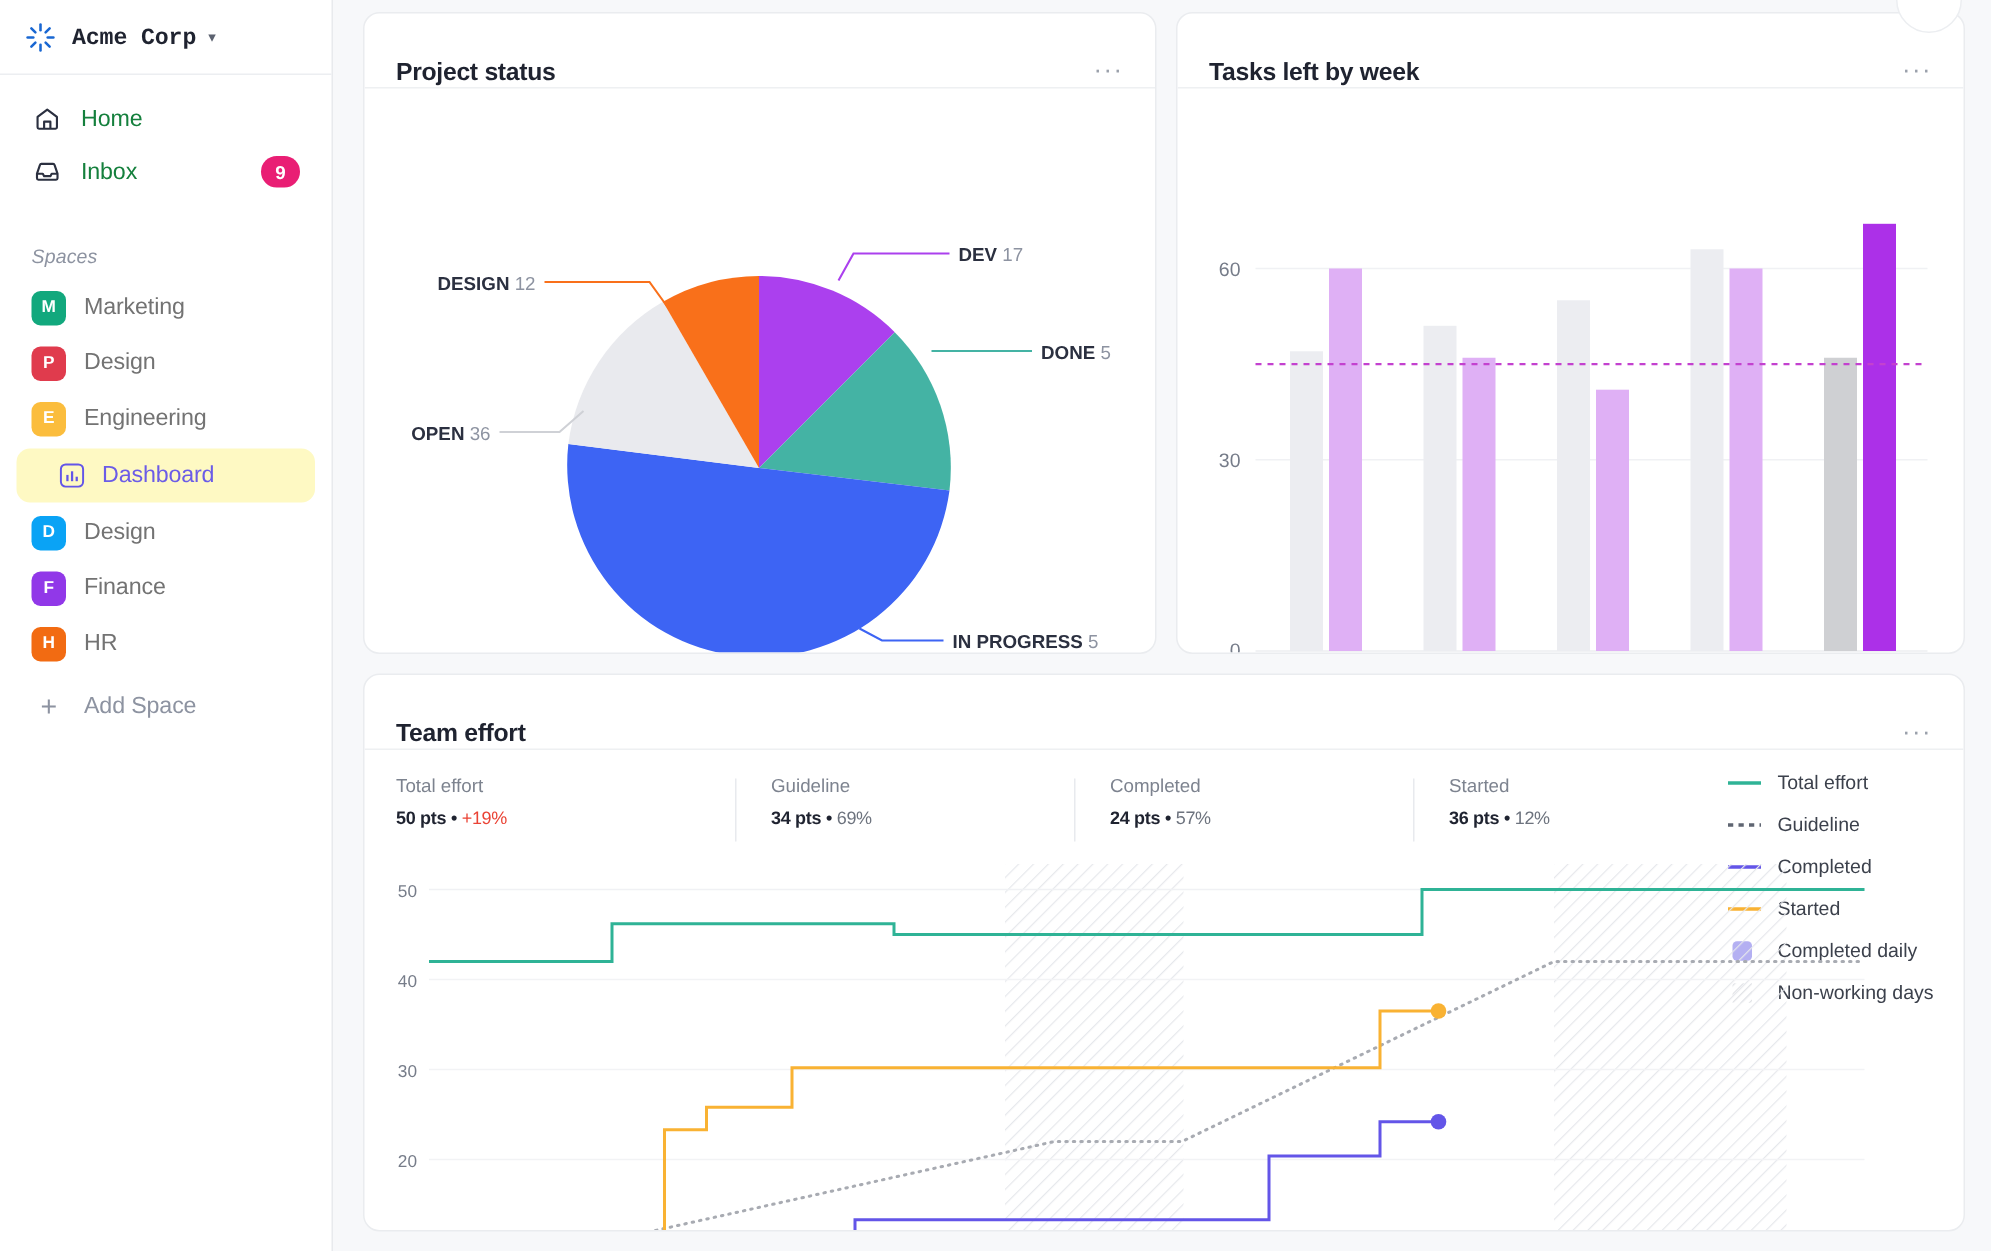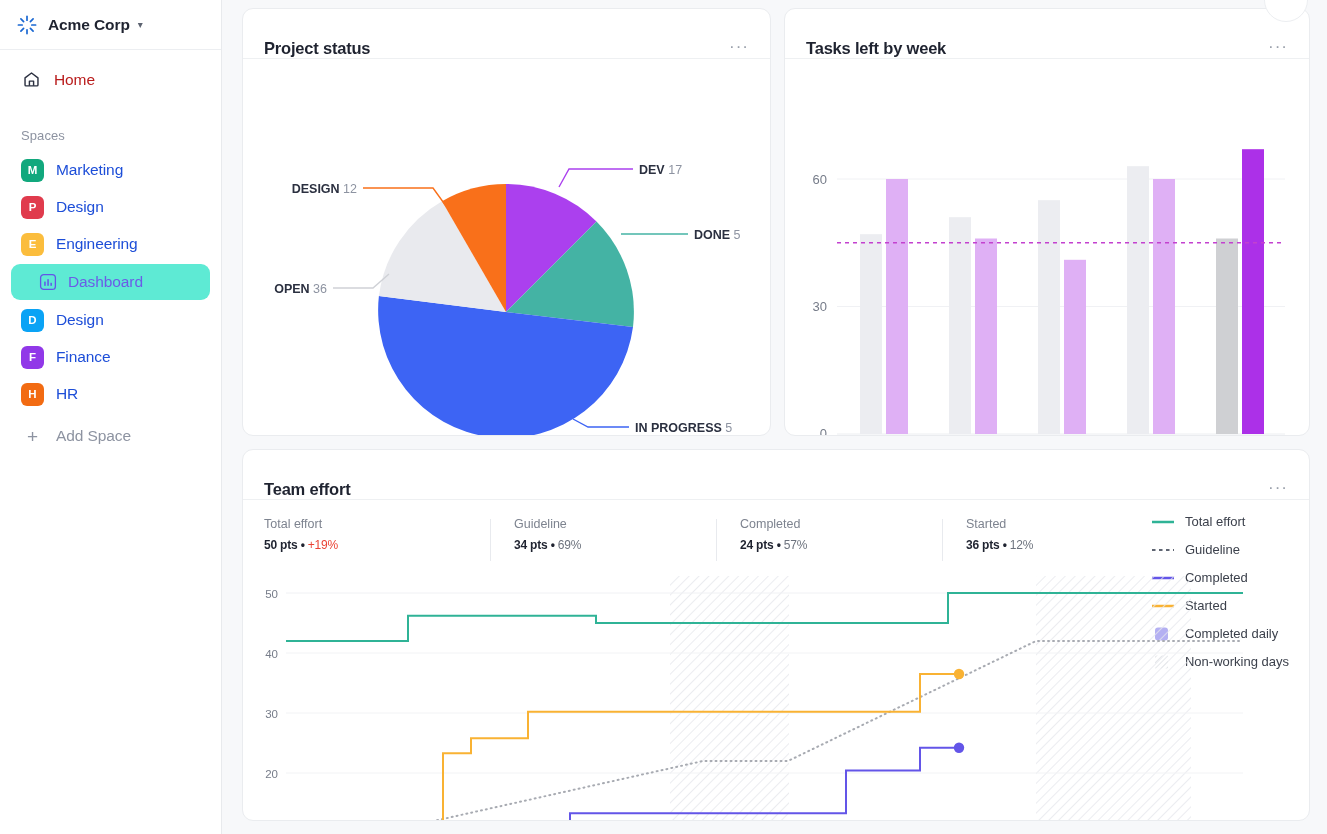--- a/index.html
+++ b/index.html
@@ -21,78 +21,79 @@
     position: relative;
   }
   .ws-header {
     height: 50px;
     display: flex; align-items: center;
     padding: 0 16px;
     gap: 10px;
     border-bottom: 1px solid #eceef1;
   }
   .ws-logo { width: 22px; height: 22px; flex: 0 0 22px; display:flex; align-items:center; justify-content:center;}
-  .ws-name { font-size: 15.5px; font-weight: 700; color: #1f2330; letter-spacing: -0.1px; }
+  .ws-name { font-size: 15.5px; font-weight: 700; color: #1f2330; letter-spacing: -0.1px; font-family: Liberation Mono, monospace; }
   .ws-caret { font-size: 10px; color: #5c6270; margin-left: -2px; }
 
   .nav { padding: 12px 11px 0 11px; }
   .nav-item {
     display: flex; align-items: center;
     height: 35px;
     padding: 0 10px;
     gap: 13px;
     border-radius: 8px;
     cursor: pointer;
     position: relative;
   }
   .nav-item .ico { width: 20px; height: 20px; flex: 0 0 20px; display:flex; align-items:center; justify-content:center; }
-  .nav-label { font-size: 15.5px; color: #b91c1c; letter-spacing: -0.1px; }
+  .nav-label { font-size: 15.5px; color: #15803d; letter-spacing: -0.1px; }
   .badge {
     position: absolute; right: 10px;
     min-width: 26px; height: 21px;
     background: #e91e74; color: #fff;
     border-radius: 11px;
     font-size: 12.5px; font-weight: 700;
     display: flex; align-items: center; justify-content: center;
     padding: 0 7px;
   }
 
   .section-title {
     font-size: 13px; color: #8d93a1;
     padding: 0 21px;
     margin-top: 31px; margin-bottom: 9px;
     letter-spacing: 0.1px;
+    font-style: italic;
   }
   .space-item {
     display: flex; align-items: center;
     height: 36px;
     padding: 0 10px;
     gap: 12px;
     border-radius: 8px;
     cursor: pointer;
     margin: 1px 0;
   }
   .space-av {
     width: 23px; height: 23px; flex: 0 0 23px;
     border-radius: 6px;
     color: #fff; font-size: 11.5px; font-weight: 700;
     display: flex; align-items: center; justify-content: center;
   }
-  .space-label { font-size: 15.5px; color: #1d4ed8; letter-spacing: -0.1px; }
+  .space-label { font-size: 15.5px; color: #737373; letter-spacing: -0.1px; }
 
   .sub-item {
     display: flex; align-items: center;
     height: 36px;
     margin: 2px 0;
     padding: 0 10px 0 27px;
     gap: 11px;
     border-radius: 9px;
     cursor: pointer;
   }
-  .sub-item.active { background: #5eead4; }
+  .sub-item.active { background: #fef9c3; }
   .sub-item .ico { width: 19px; height: 19px; flex:0 0 19px; display:flex;align-items:center;justify-content:center;}
   .sub-label { font-size: 15.5px; color: #6b5ce7; letter-spacing: -0.1px; }
 
   .add-space {
     display: flex; align-items: center;
     height: 36px; padding: 0 10px; gap: 12px;
     margin-top: 6px; border-radius: 8px; cursor: pointer;
   }
   .add-space .plus { width: 23px; flex:0 0 23px; text-align: center; font-size: 19px; color: #8d93a1; line-height: 1; font-weight: 300;}
   .add-label { font-size: 15.5px; color: #8d93a1; letter-spacing: -0.1px; text-align: right; }
@@ -191,20 +192,30 @@
       <div class="nav-item">
         <span class="ico">
           <svg width="19" height="19" viewBox="0 0 20 20" fill="none" stroke="#2b3040" stroke-width="1.5" stroke-linejoin="round">
             <path d="M3.2 8.3 10 3.2l6.8 5.1v7.4a1 1 0 0 1-1 1H4.2a1 1 0 0 1-1-1z"></path>
             <path d="M7.8 16.7v-5h4.4v5"></path>
           </svg>
         </span>
         <span class="nav-label">Home</span>
       </div>
 
+      <div class="nav-item">
+        <span class="ico">
+          <svg width="19" height="19" viewBox="0 0 20 20" fill="none" stroke="#2b3040" stroke-width="1.5" stroke-linejoin="round">
+            <path d="M2.8 11.3 4.9 5.2a1 1 0 0 1 .95-.7h8.3a1 1 0 0 1 .95.7l2.1 6.1v3.3a1 1 0 0 1-1 1H3.8a1 1 0 0 1-1-1z"></path>
+            <path d="M2.8 11.4h4.1l.9 1.7h4.4l.9-1.7h4.1"></path>
+          </svg>
+        </span>
+        <span class="nav-label">Inbox</span>
+        <span class="badge">9</span>
+      </div>
 
     </nav>
 
     <div class="section-title">Spaces</div>
 
     <div class="nav" style="padding-top:0">
       <div class="space-item">
         <span class="space-av" style="background:#12a87d">
             <span>M</span>
           </span>

